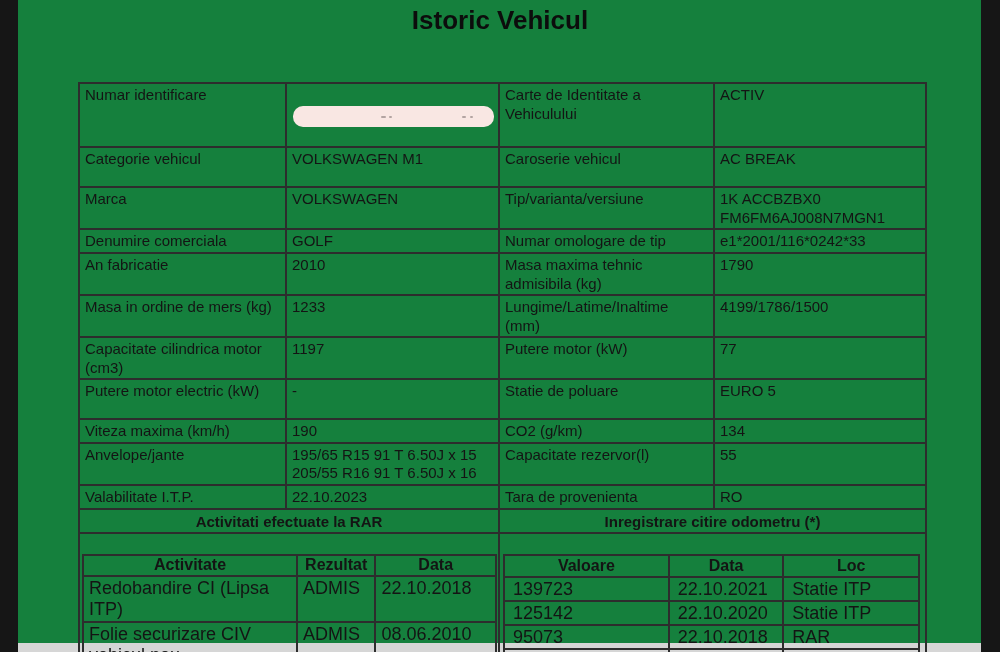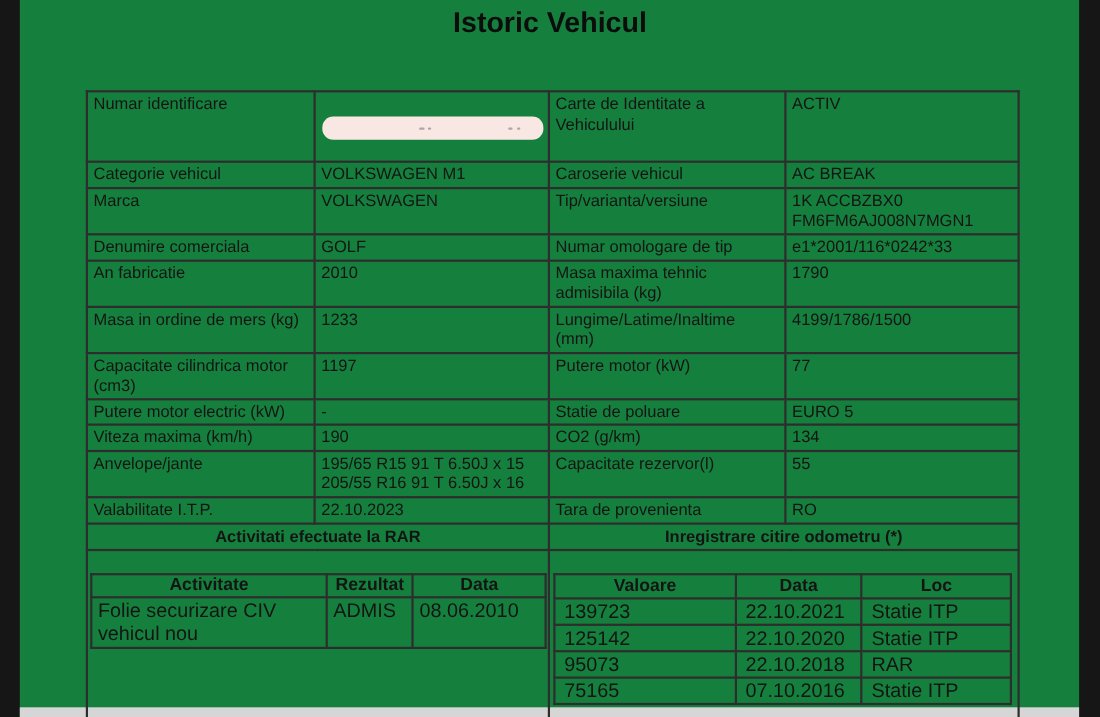--- a/index.html
+++ b/index.html
@@ -29,21 +29,21 @@
     border: 2px solid #2d2d2d;
     vertical-align: top;
     font-size: 15px;
     line-height: 18.5px;
     padding: 2px 3px 1px 5px;
     white-space: pre-line;
     overflow: hidden;
     color: #141414;
   }
   tr.h39 { height: 39px; } tr.h38 { height: 38px; }
-  tr.h24 { height: 24px; } tr.h23 { height: 23px; } tr.h22 { height: 22px; }
+  tr.h24 { height: 24px; } tr.h23 { height: 40px; } tr.h22 { height: 22px; }
   tr.hsect { height: 24px; } tr.hbottom { height: 155px; }
 
   .sect-cell {
     font-weight: 700; font-size: 17px; text-align: center;
     padding: 3px 0 0 0 !important; white-space: normal !important; color: #0e0e0e;
   }
   .container-cell { padding: 0 !important; vertical-align: top; }
 
   .inner th, .inner td { border: 2px solid #2d2d2d; color: #141414; }
   .inner th { font-size: 16px; font-weight: 700; text-align: center; padding: 0; }
@@ -184,20 +184,26 @@
     <tr class="hbottom">
       <td colspan="2" class="container-cell">
         <table class="inner act">
           <colgroup><col style="width:213px"><col style="width:78px"><col style="width:120px"></colgroup>
           <tbody><tr>
             <th>Activitate</th>
             <th>Rezultat</th>
             <th>Data</th>
           </tr>
           <tr class="data">
+            <td>Redobandire CI (Lipsa
+ITP)</td>
+            <td>ADMIS</td>
+            <td>22.10.2018</td>
+          </tr>
+          <tr class="data">
             <td>Folie securizare CIV
 vehicul nou</td>
             <td>ADMIS</td>
             <td>08.06.2010</td>
           </tr>
         </tbody></table>
       </td>
       <td colspan="2" class="container-cell">
         <table class="inner odo">
           <colgroup><col style="width:164px"><col style="width:114px"><col style="width:135px"></colgroup>

